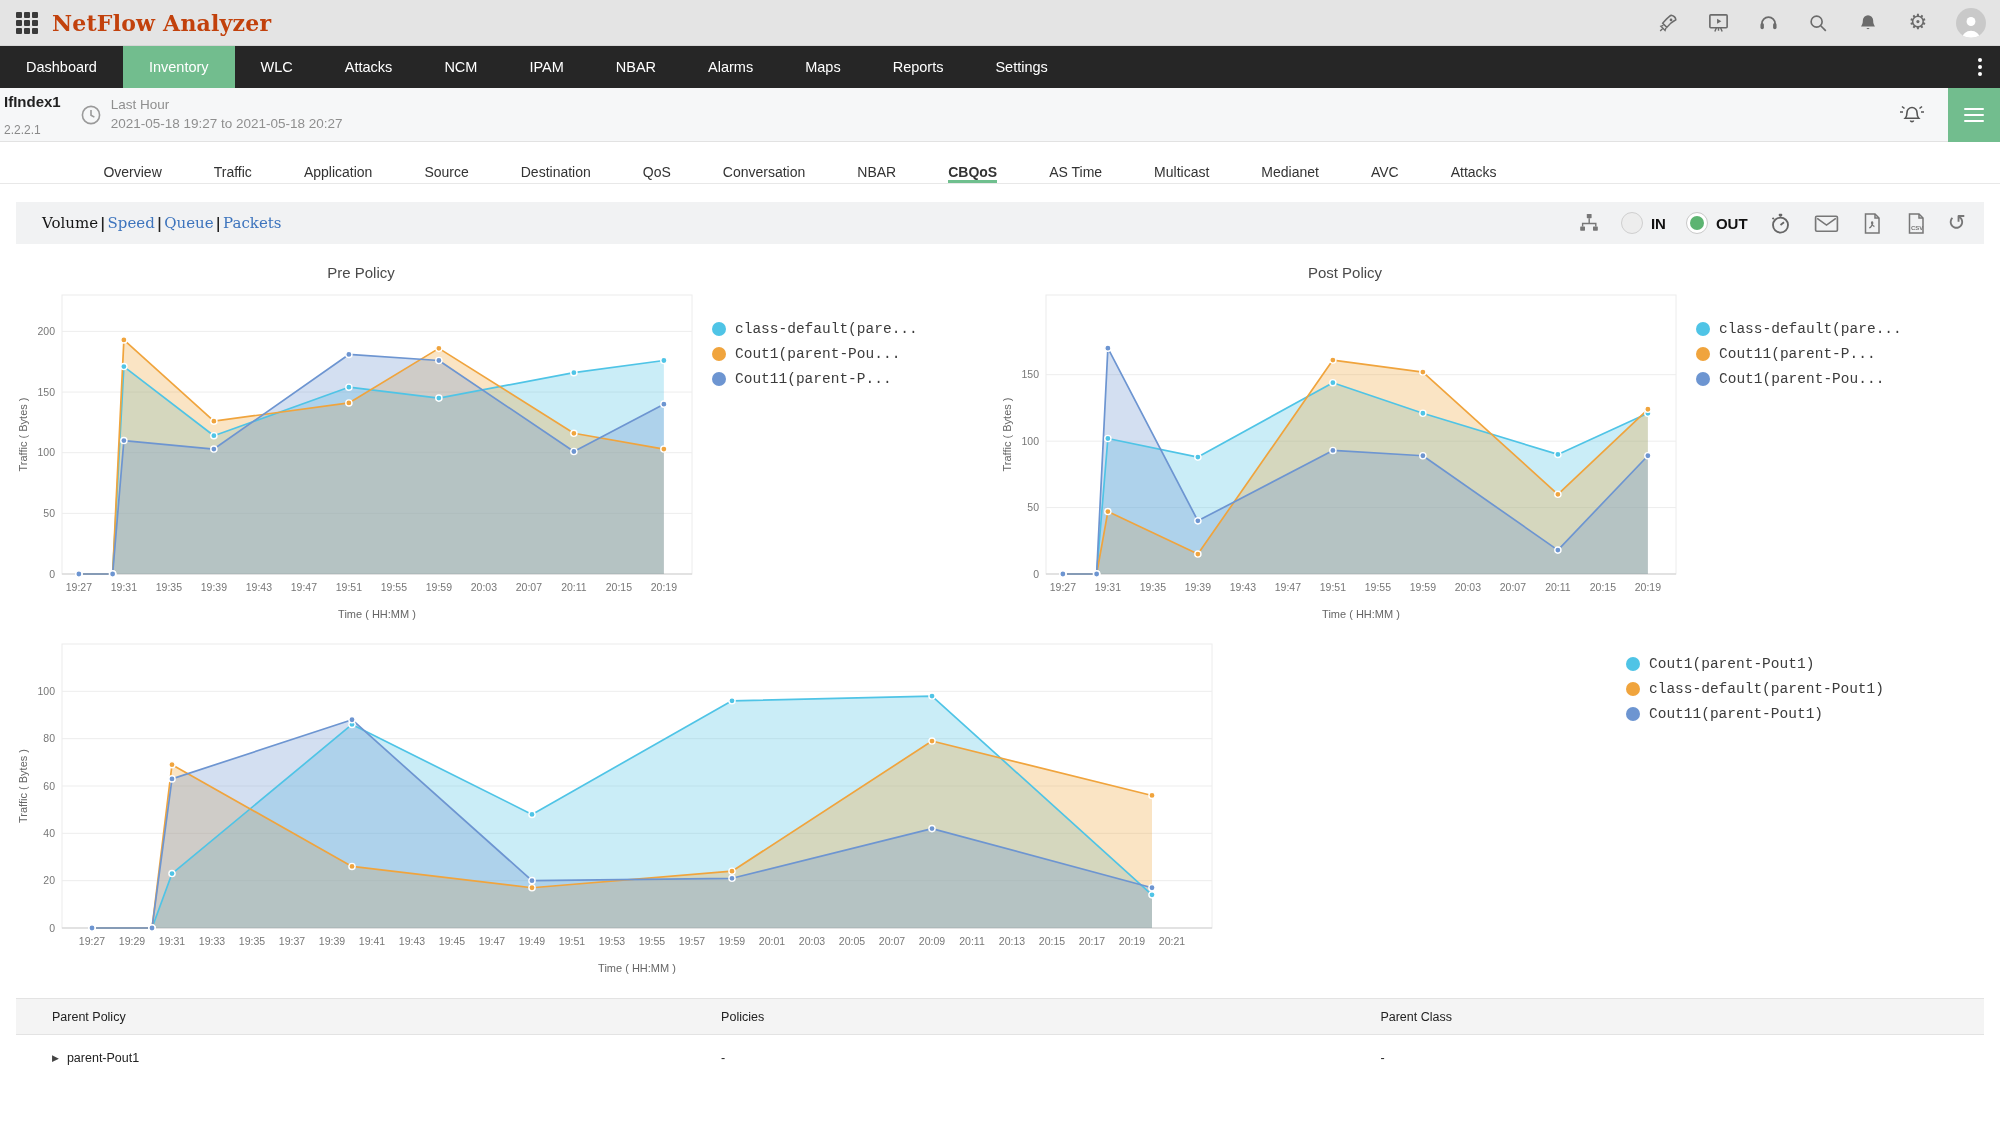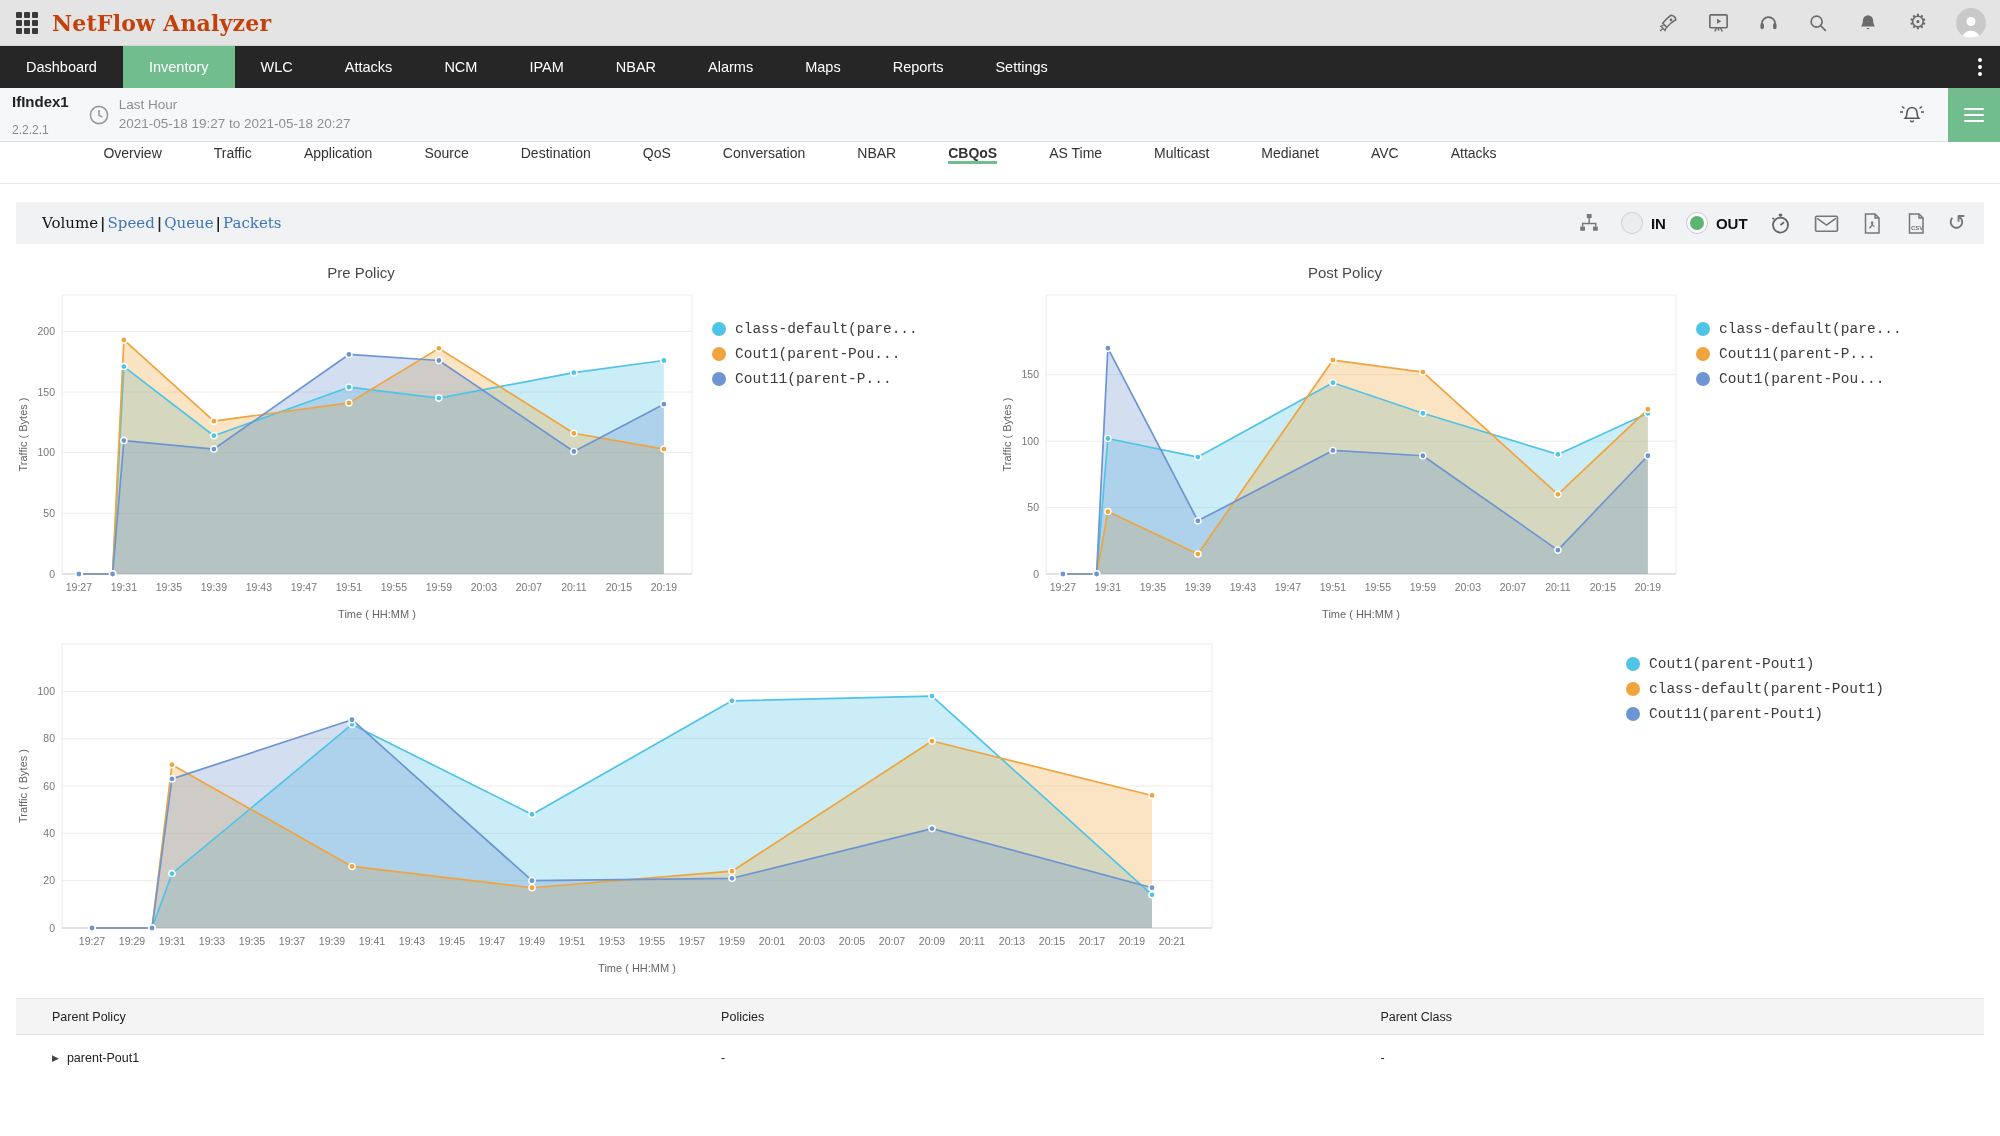--- a/index.html
+++ b/index.html
@@ -26,36 +26,36 @@
   .nav-items { display:flex; align-items:stretch; }
   .nav-item { color:#fff; font-size:14.5px; display:flex; align-items:center;
               padding:8px 26px; cursor:pointer; }
   .nav-item.active { background:#72bd8e; }
   .nav-kebab { margin-left:auto; display:flex; flex-direction:column; gap:3px;
                align-items:center; justify-content:center; width:40px; cursor:pointer;}
   .nav-kebab i { width:4px; height:4px; border-radius:50%; background:#fff; }
 
   
   .sub-header { height:54px; background:#f6f7f8; border-bottom:1px solid #e2e2e2;
-                display:flex; align-items:center; padding-left:12px; position:relative;}
+                display:flex; align-items:center; padding-left:4px; position:relative;}
   .entity-block { margin-right:18px; }
   .entity-name { font-size:15px; font-weight:bold; color:#222; }
   .entity-ip { font-size:12px; color:#8a8a8a; margin-top:13px; }
   .clock-wrap { color:#9a9a9a; margin-right:8px; display:flex; }
   .period-block { color:#8f8f8f; font-size:13.5px; line-height:1.35; }
   .sub-actions { margin-left:auto; display:flex; align-items:center; height:100%; }
   .alarm-wrap { color:#555; margin-right:22px; display:flex; cursor:pointer;}
   .menu-btn { width:52px; height:54px; background:#72bd8e; display:flex; flex-direction:column;
               gap:4px; align-items:center; justify-content:center; cursor:pointer; }
   .menu-btn i { width:20px; height:2px; background:#fff; border-radius:1px;}
 
   
   .view-tabs-row { height:42px; background:#fff; border-bottom:1px solid #e8e8e8;
                    display:flex; justify-content:center; }
-  .view-tabs { display:flex; gap:52px; align-items:flex-start; margin-right:400px;}
+  .view-tabs { display:flex; gap:52px; align-items:flex-end; margin-right:400px;}
   .view-tab { font-size:14px; color:#333; display:flex; align-items:center; cursor:pointer;
               border-bottom:3px solid transparent; padding-top:3px;}
   .view-tab.active { font-weight:bold; border-bottom-color:#6fbf8e; }
 
   
   main { padding:0 16px; }
   .toolbar { margin-top:18px; height:42px; background:#f1f2f3; display:flex; align-items:center;
              padding:0 18px 0 26px; }
   .metric-switcher { display:flex; align-items:center; gap:2px;
                      font-family:"DejaVu Serif", serif; font-size:15px; }

